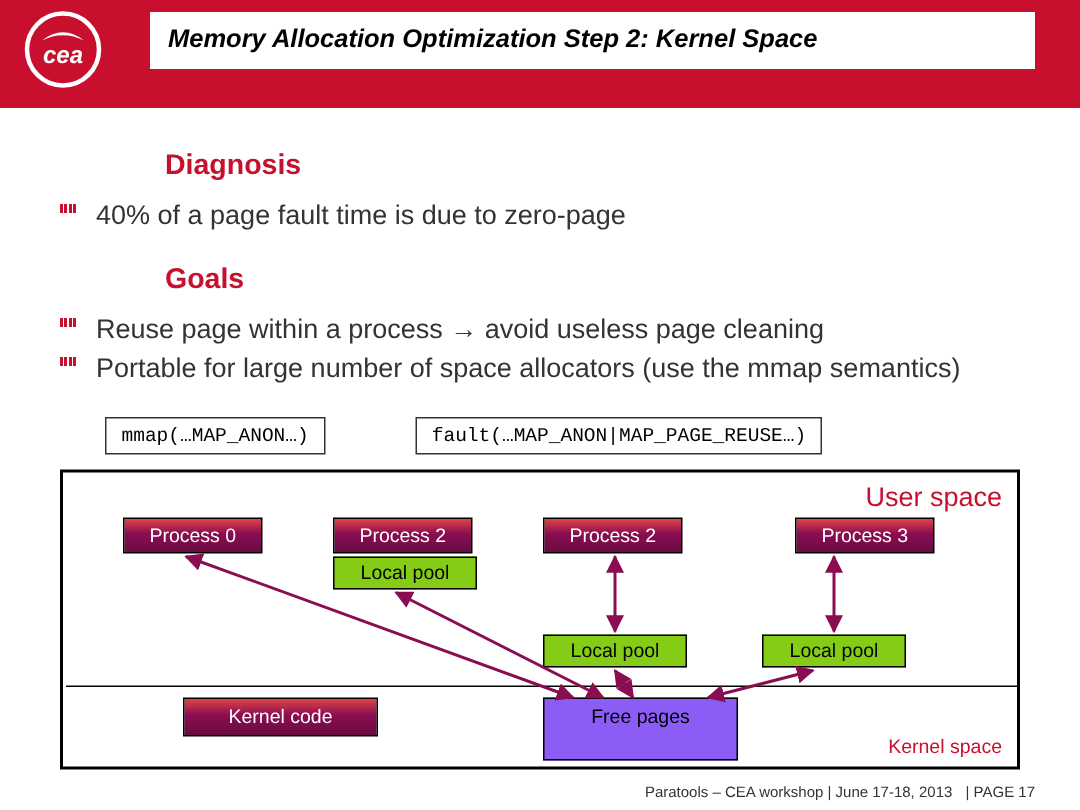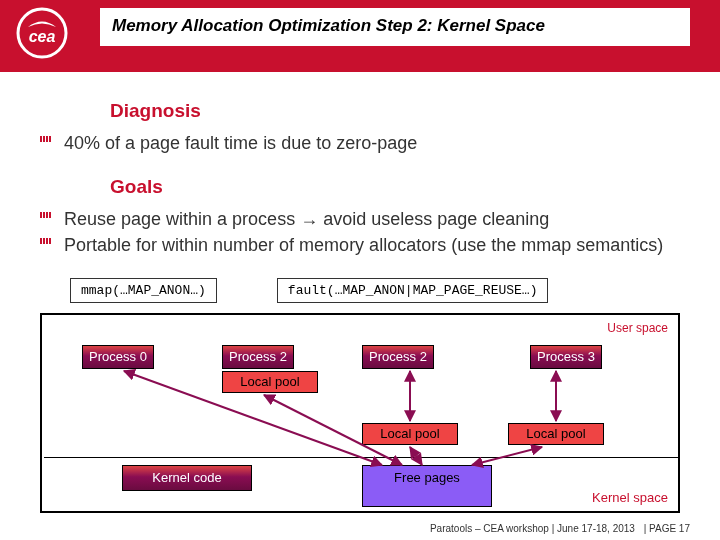--- a/index.html
+++ b/index.html
@@ -11,27 +11,27 @@
   .title { position:absolute; top:8px; left:100px; width:590px; height:38px; background:#fff; padding:8px 12px; font-size:17px; font-weight:bold; font-style:italic; color:#000; }
   .content { position:absolute; top:100px; left:40px; width:640px; }
   .sect { font-size:19px; font-weight:bold; color:#c8102e; margin:0 0 8px 70px; }
   .bullets { list-style:none; margin-bottom:20px; }
   .bullets li { position:relative; padding-left:24px; font-size:18px; color:#333; line-height:1.45; }
   .bullets li::before { content:""; position:absolute; left:0; top:6px; width:12px; height:6px;
     background:repeating-linear-gradient(90deg,#c8102e 0 2px,#fff 2px 3px); }
   .codebox { display:inline-block; border:1px solid #333; padding:4px 10px; font-family:"Courier New",monospace; font-size:13px; background:#fff; }
   .coderow { display:flex; gap:60px; margin:14px 0 10px 30px; }
   .bigbox { position:relative; margin-top:6px; width:640px; height:200px; border:2px solid #000; }
-  .userspace { position:absolute; top:6px; right:10px; font-size:12px; color:#c8102e;text-align:center; }
+  .userspace { position:absolute; top:6px; right:10px; font-size:18px; color:#c8102e;text-align:center; }
   .kernelspace { position:absolute; bottom:6px; right:10px; font-size:13px; color:#c8102e; }
   .proc, .lpool, .kcode, .fpages { position:absolute; text-align:center; font-size:13px; color:#fff; border:1px solid #000; }
-  .proc { top:30px; width:72px; height:24px; line-height:22px;
+  .proc { top:30px; width:93px; height:24px; line-height:22px;
     background:linear-gradient(#d44 0%,#8a0d52 45%,#6a0b40 100%); }
   .proc0 { left:40px; } .proc1 { left:180px; } .proc2 { left:320px; } .proc3 { left:488px; }
-  .lpool { width:96px; height:22px; line-height:20px; background:#ef4444; color:#000; }
+  .lpool { width:96px; height:22px; line-height:20px; background:#84cc16; color:#000; }
   .lp1 { top:56px; left:180px; }
   .lp2 { top:108px; left:320px; }
   .lp3 { top:108px; left:466px; }
   .kcode { top:150px; left:80px; width:130px; height:26px; line-height:24px;
     background:linear-gradient(#d44 0%,#8a0d52 45%,#6a0b40 100%); }
   .fpages { top:150px; left:320px; width:130px; height:42px; line-height:24px; background:#8b5cf6; color:#000; }
   .hline { position:absolute; top:142px; left:2px; width:634px; height:0; border-top:1.5px solid #000; }
   svg.arrows { position:absolute; inset:0; width:100%; height:100%; pointer-events:none; }
   .footer { position:absolute; bottom:6px; right:30px; font-size:10px; color:#333;text-align:center; }
   .footer .pg { margin-left:6px; }
@@ -52,21 +52,21 @@
 
   <div class="content">
     <div class="sect">Diagnosis</div>
     <ul class="bullets">
       <li>40% of a page fault time is due to zero-page</li>
     </ul>
 
     <div class="sect">Goals</div>
     <ul class="bullets">
       <li>Reuse page within a process → avoid useless page cleaning</li>
-      <li>Portable for within number of memory allocators (use the mmap semantics)</li>
+      <li>Portable for large number of space allocators (use the mmap semantics)</li>
     </ul>
 
     <div class="coderow">
       <span class="codebox">mmap(…MAP_ANON…)</span>
       <span class="codebox">fault(…MAP_ANON|MAP_PAGE_REUSE…)</span>
     </div>
 
     <div class="bigbox">
       <div class="userspace">User space</div>
       <div class="kernelspace">Kernel space</div>

